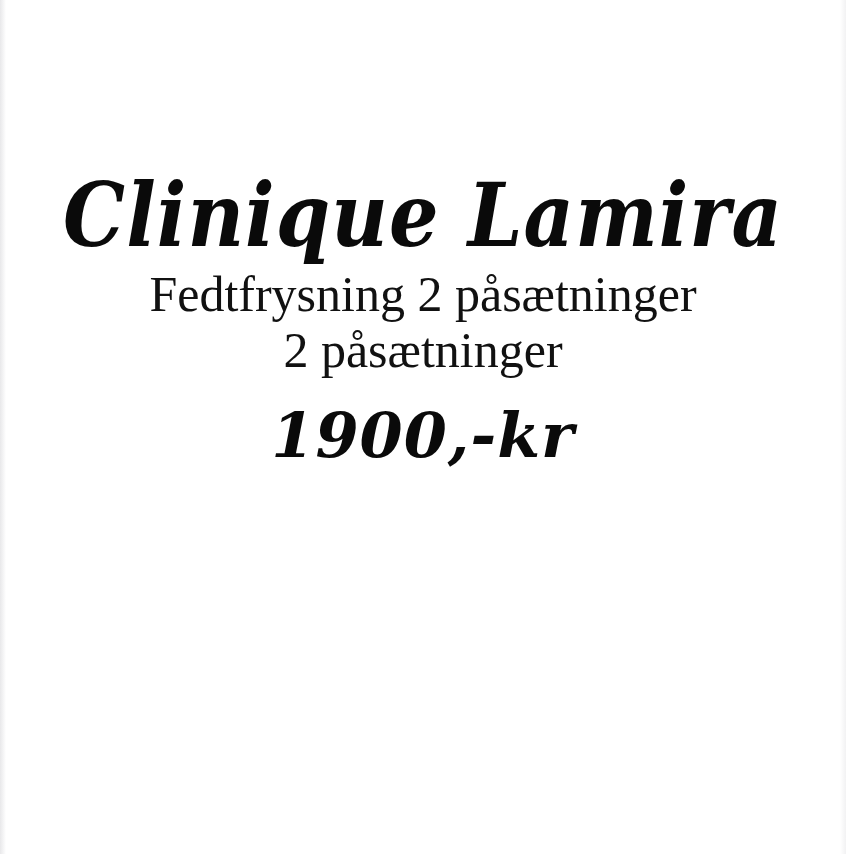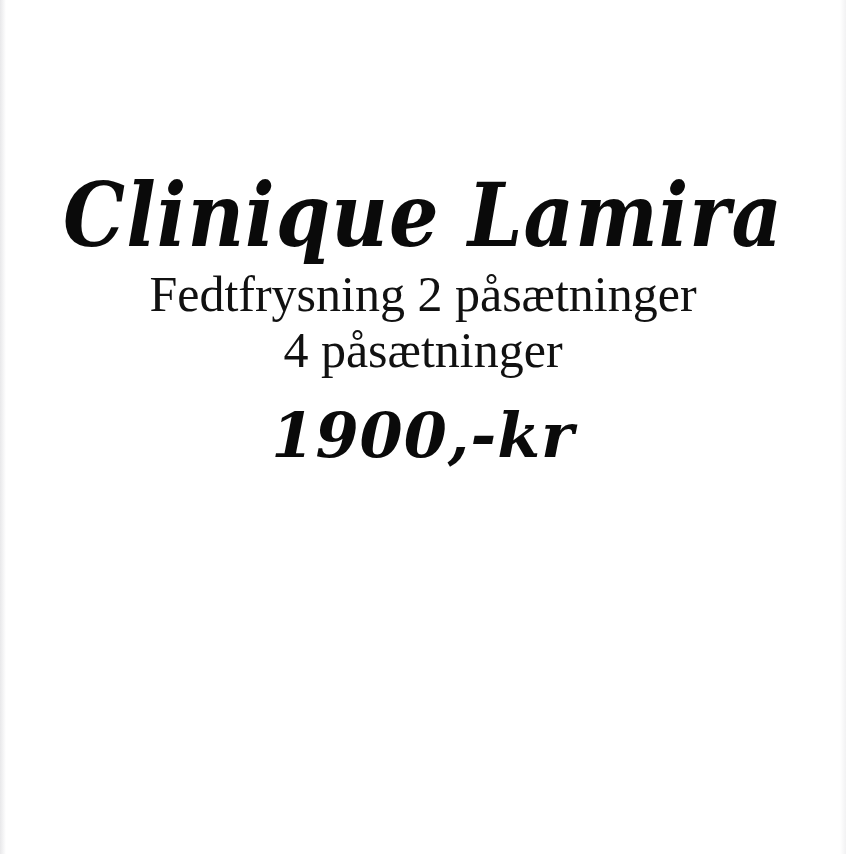--- a/index.html
+++ b/index.html
@@ -82,19 +82,19 @@
 </head>
 <body>
 
 <div class="card">
   <div class="content">
 
     <div class="brand">Clinique Lamira</div>
 
     <div class="service">
       <span class="line">Fedtfrysning 2 påsætninger</span>
-      <span class="line">4 påsætninger</span>
+      <span class="line">2 påsætninger</span>
     </div>
 
     <div class="price">1900,-kr</div>
 
   </div>
 </div>
 
 </body></html>

